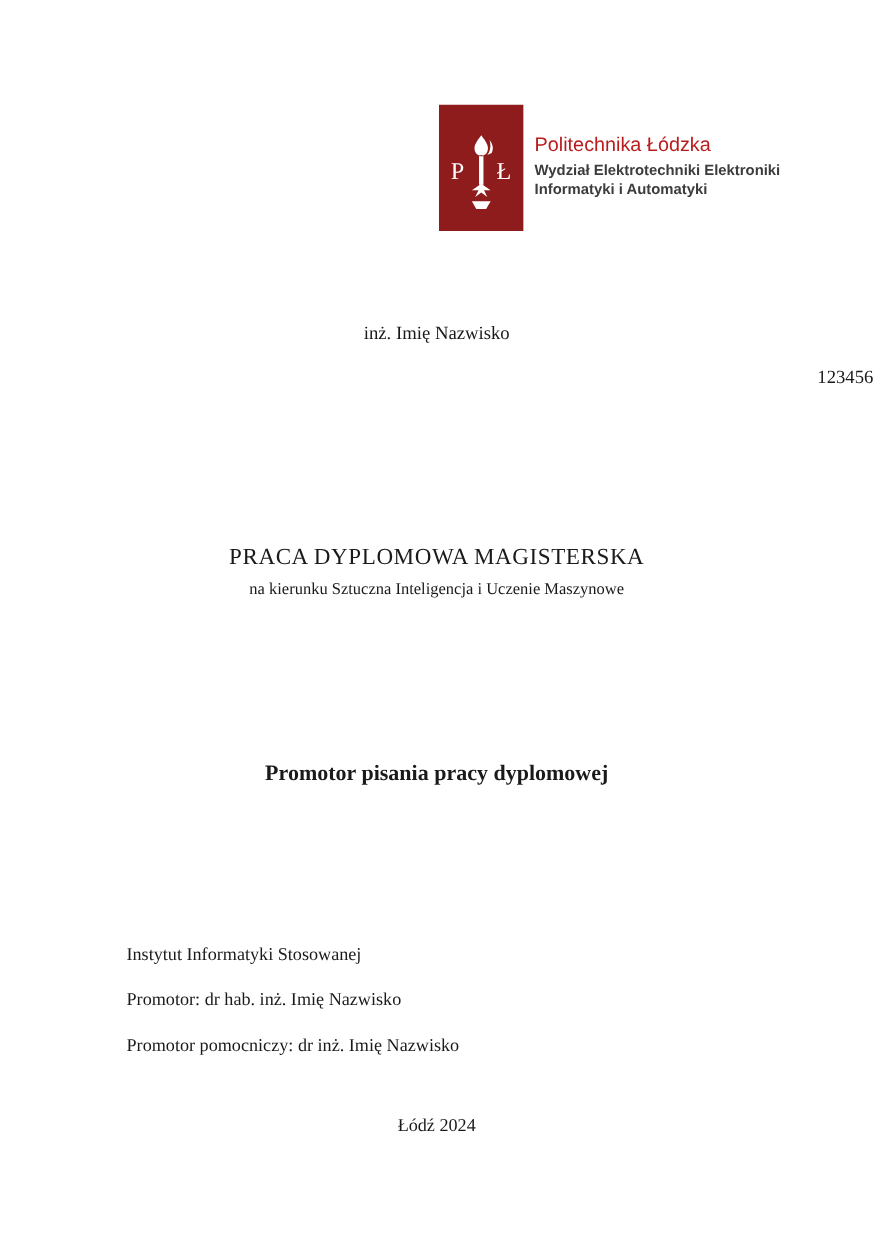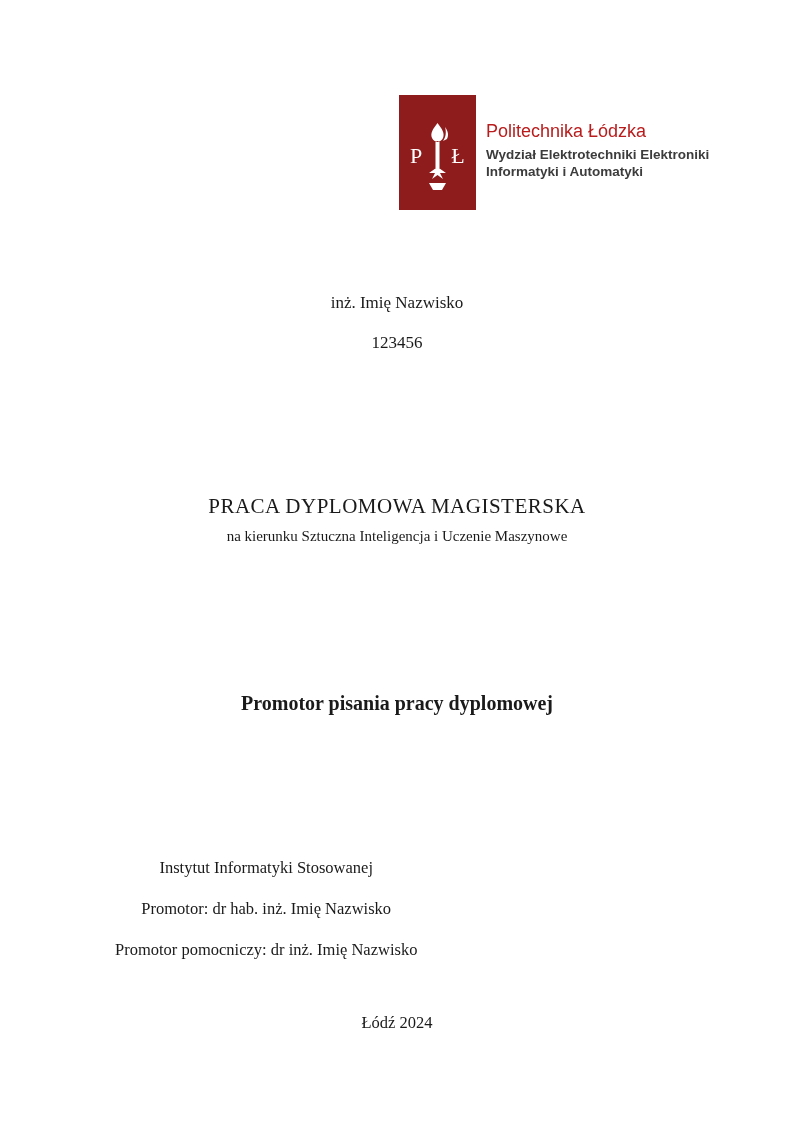--- a/index.html
+++ b/index.html
@@ -49,32 +49,32 @@
     white-space: nowrap;
   }
 
   .centered {
     position: absolute;
     left: 0;
     width: 100%;
     text-align: center;
   }
   .author-name   { top: 293px; font-size: 17px; }
-  .student-id    { top: 333px; font-size: 17px; }
+  .student-id    { top: 333px; font-size: 17px; text-align: right; }
   .thesis-type   { top: 494px; font-size: 21px; letter-spacing: 0.5px; }
   .field-line    { top: 528px; font-size: 15px; }
   .thesis-title  { top: 692px; font-size: 20px; font-weight: bold; }
   .place-year    { top: 1013px; font-size: 16.5px; }
 
   .left-block {
     position: absolute;
     left: 115px;
     top: 858px;
     font-size: 16.5px;
-    text-align: center;
+    text-align: left;
   }
   .left-block .line {
     margin-bottom: 21px;
     white-space: nowrap;
   }
 </style>
 </head>
 <body>
 
 <div class="page">

